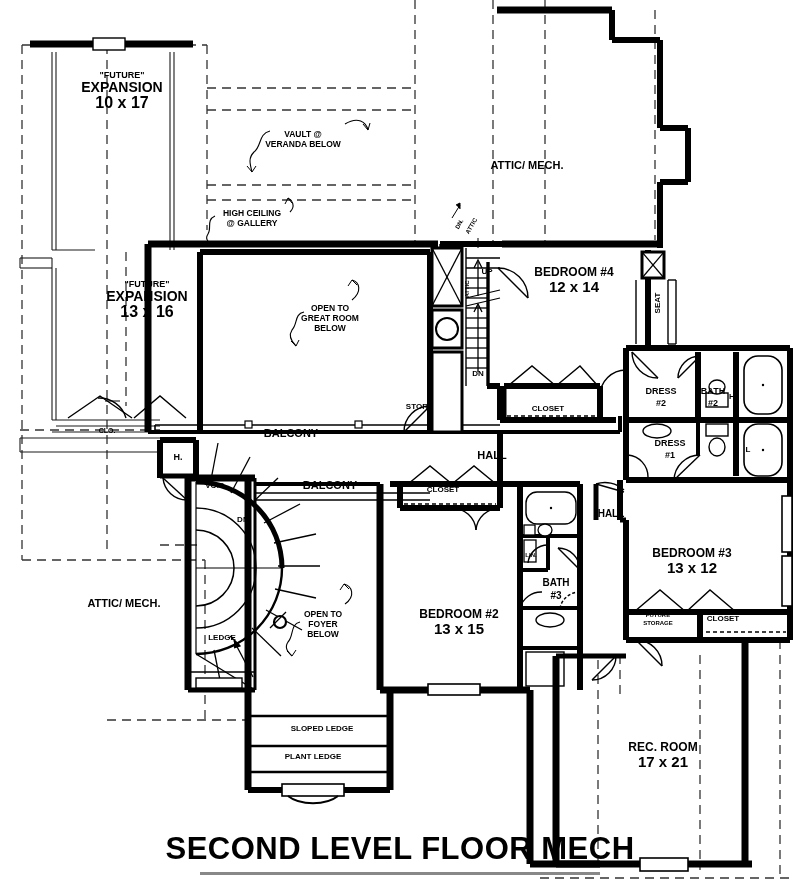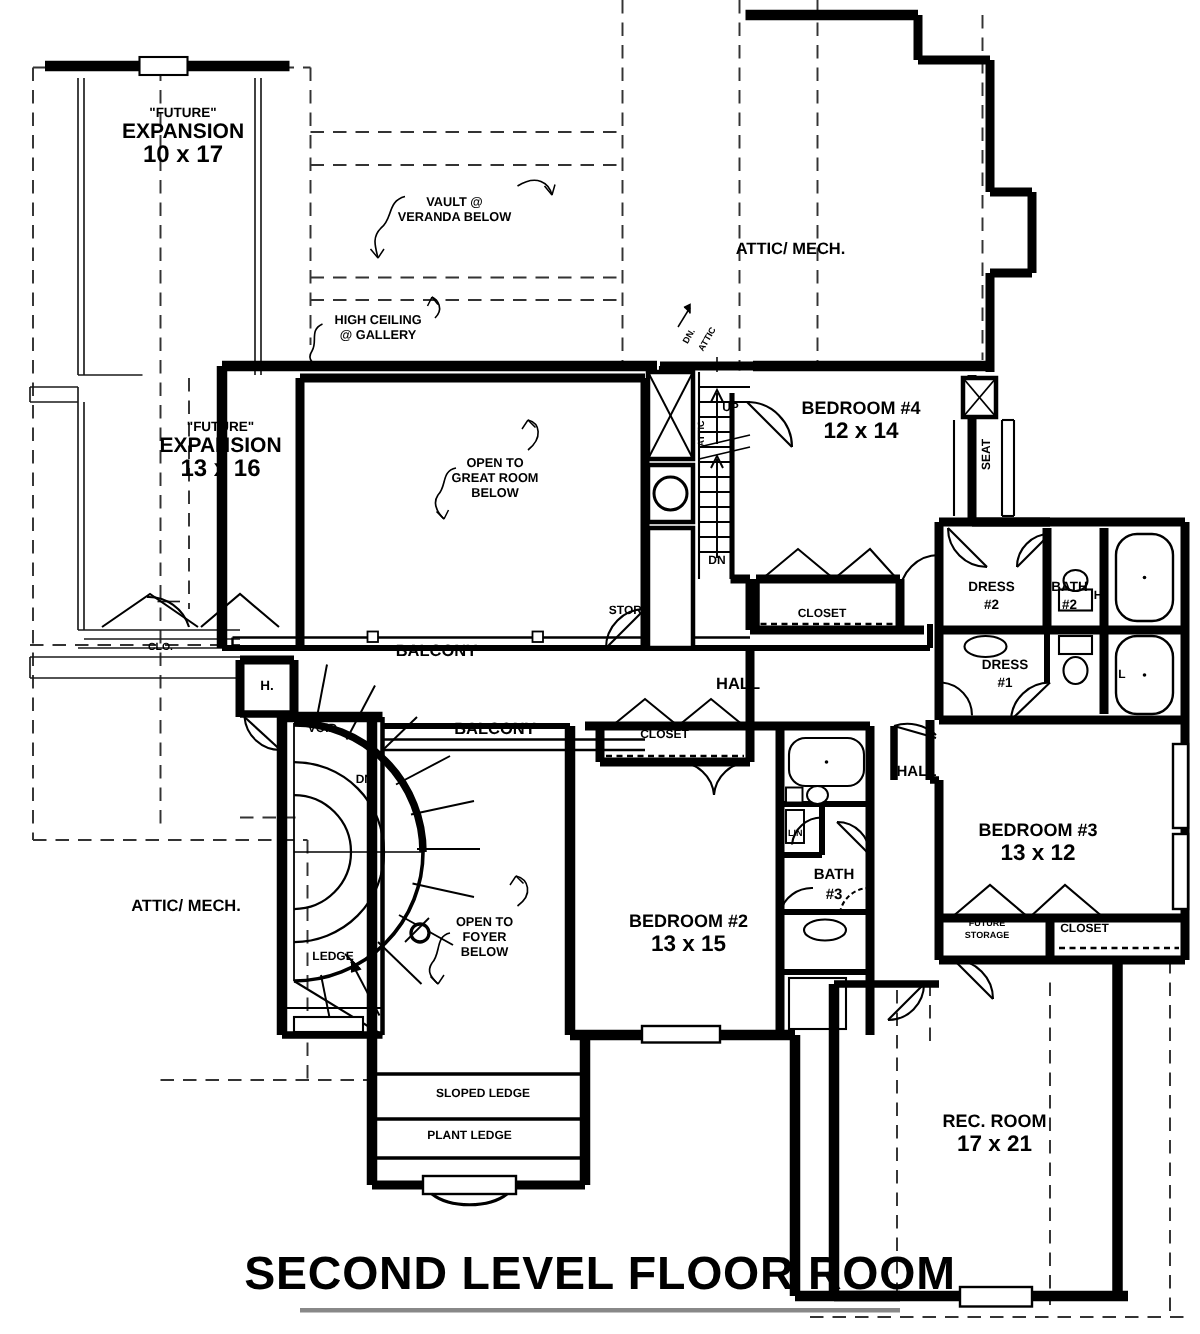--- a/index.html
+++ b/index.html
@@ -438,16 +438,16 @@
         </g>
         <g>
           <text x="323" y="617" text-anchor="middle" font-family="&quot;Liberation Sans&quot;,sans-serif" font-size="8.5" font-weight="bold" fill="#000">OPEN TO</text>
           <text x="323" y="627" text-anchor="middle" font-family="&quot;Liberation Sans&quot;,sans-serif" font-size="8.5" font-weight="bold" fill="#000">FOYER</text>
           <text x="323" y="637" text-anchor="middle" font-family="&quot;Liberation Sans&quot;,sans-serif" font-size="8.5" font-weight="bold" fill="#000">BELOW</text>
         </g>
       </g>
   </svg>
 
   <div class="ttl">
-    <div class="t">SECOND LEVEL FLOOR ROOM</div>
+    <div class="t">SECOND LEVEL FLOOR MECH</div>
     <div class="rule"></div>
   </div>
 </div>
 
 </body></html>

